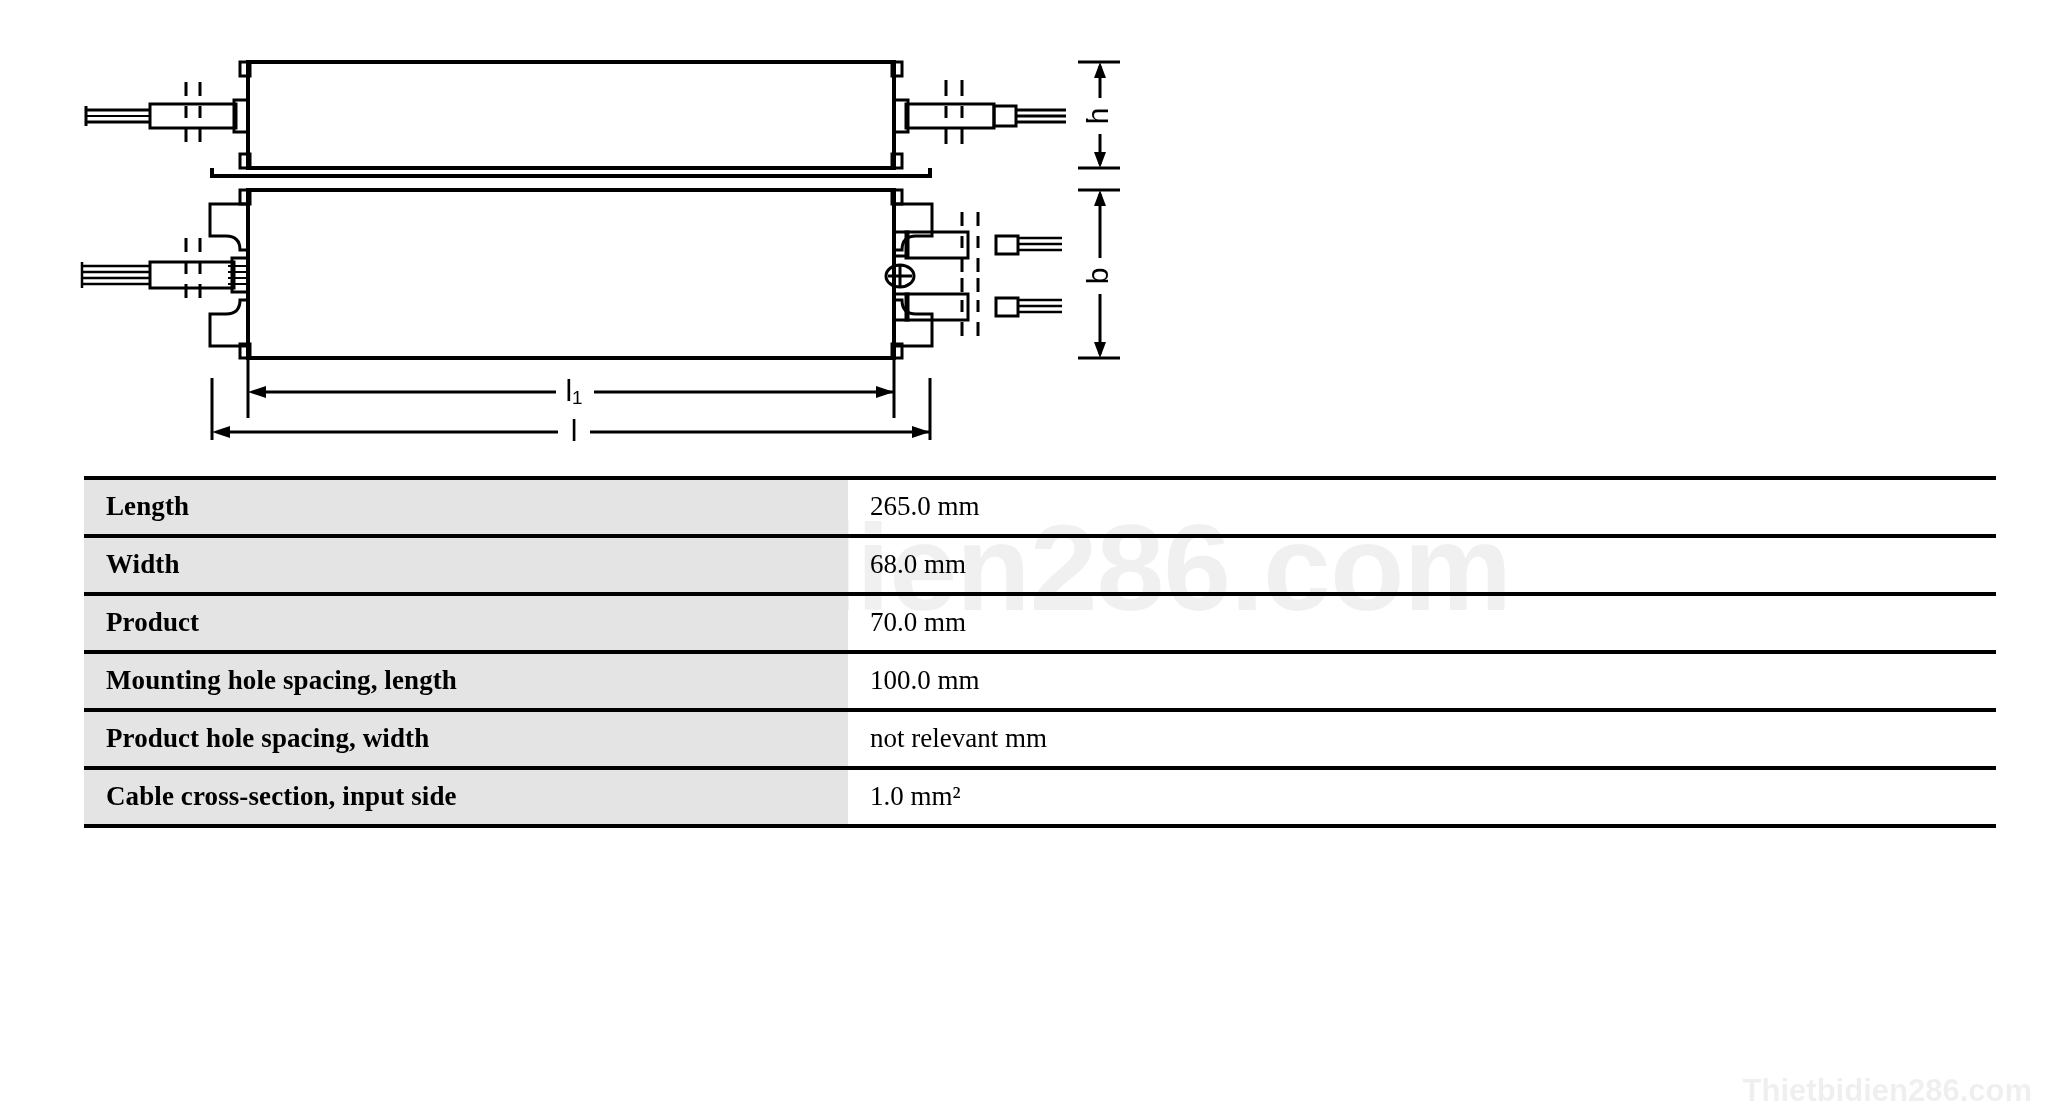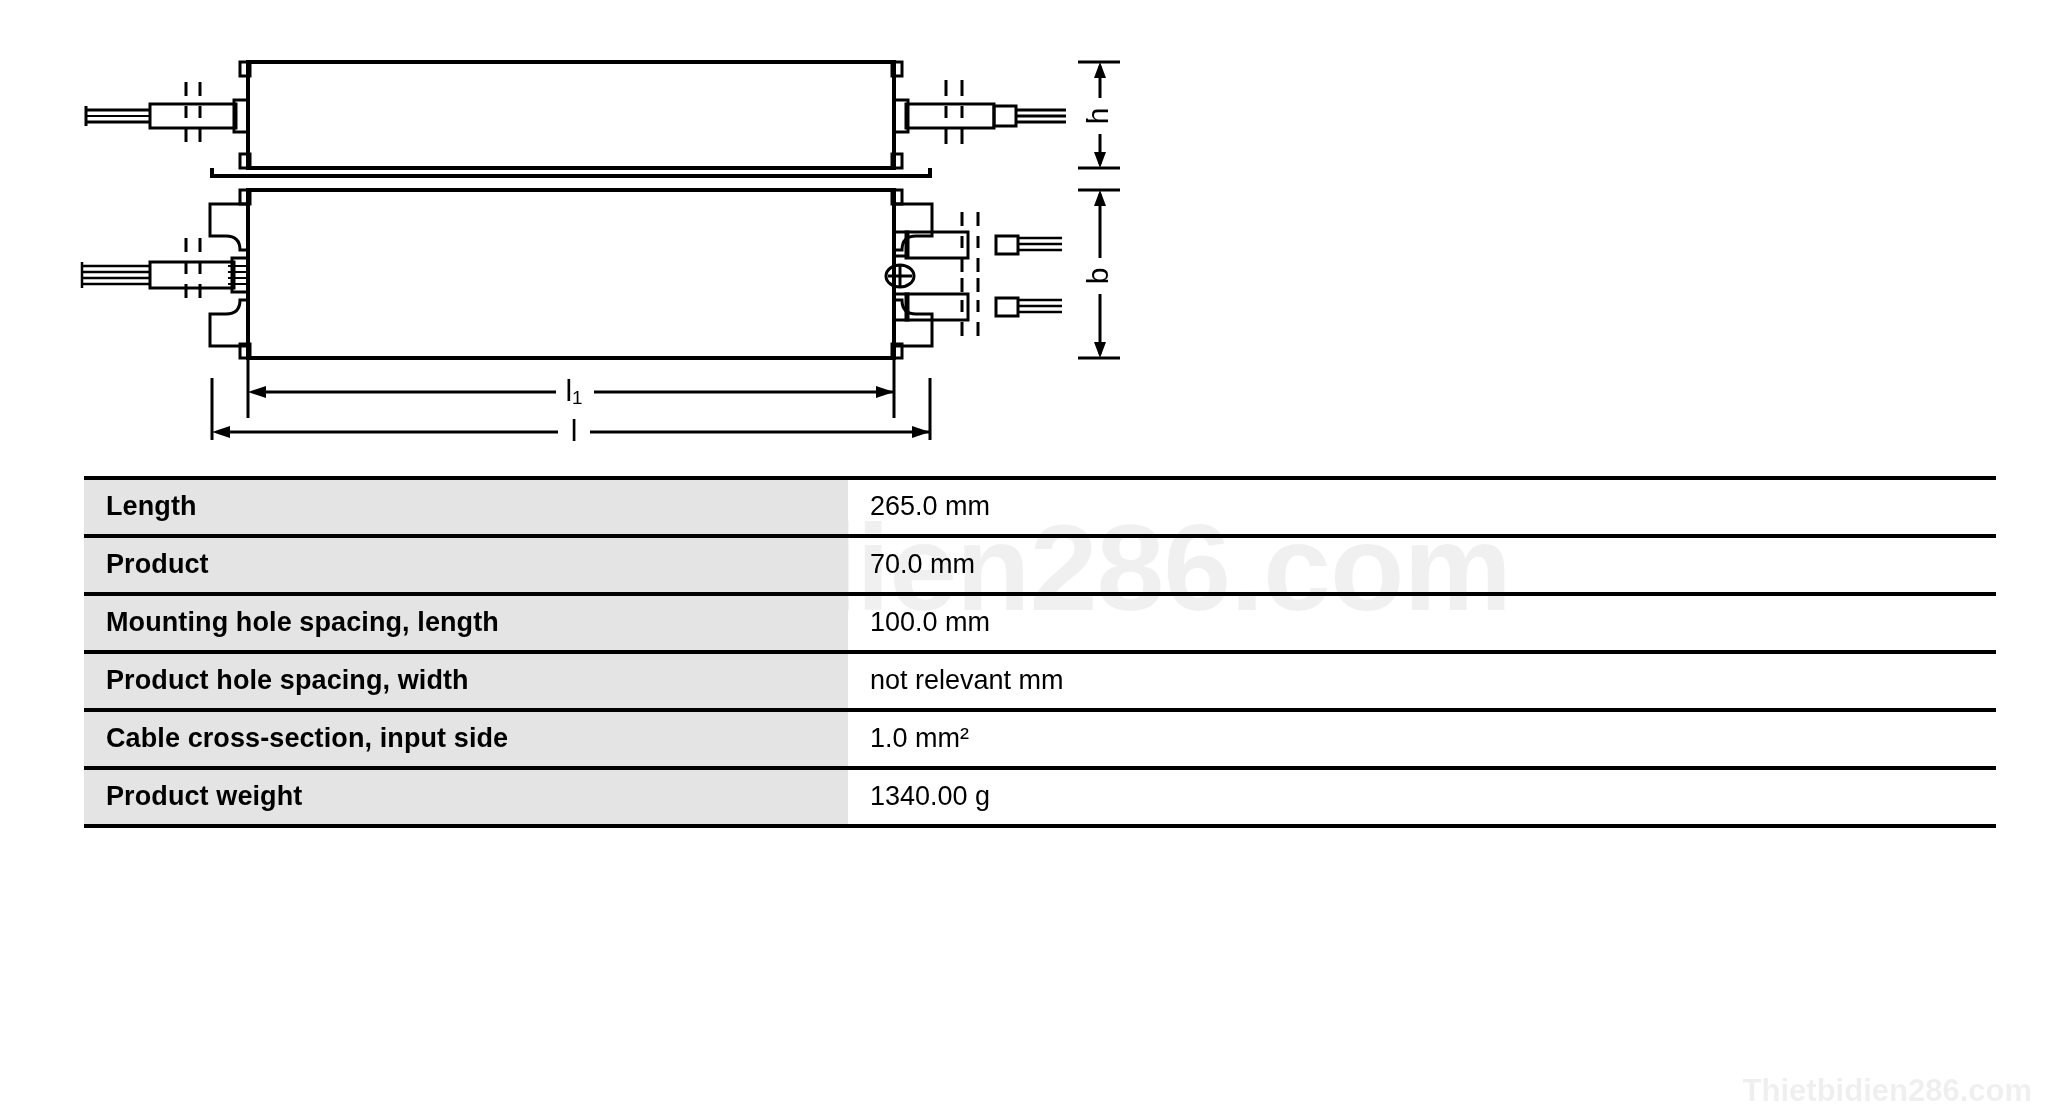--- a/index.html
+++ b/index.html
@@ -79,20 +79,21 @@
   table.spec-table tr {
     height: 58px;
   }
   table.spec-table td {
     padding: 0 0 0 22px;
     vertical-align: middle;
     border-bottom: 4px solid #000000;
     font-size: 27px;
     line-height: 1.1;
     background-clip: padding-box;
+    font-family: Liberation Serif, serif;
   }
   table.spec-table tr:first-child td {
     border-top: 4px solid #000000;
   }
   td.spec-label {
     width: 742px;
     background-color: #e4e4e4;
     font-weight: bold;
     letter-spacing: 0.1px;
   }
@@ -241,34 +242,34 @@
 
 <div id="spec-table-wrap">
   <table class="spec-table">
     <tbody id="spec-table-body">
 
     <tr>
           <td class="spec-label">Length</td>
           <td class="spec-value">265.0 mm</td>
         </tr>
         <tr>
+          <td class="spec-label">Width</td>
+          <td class="spec-value">68.0 mm</td>
+        </tr>
+        <tr>
           <td class="spec-label">Product</td>
           <td class="spec-value">70.0 mm</td>
         </tr>
         <tr>
           <td class="spec-label">Mounting hole spacing, length</td>
           <td class="spec-value">100.0 mm</td>
         </tr>
         <tr>
           <td class="spec-label">Product hole spacing, width</td>
           <td class="spec-value">not relevant mm</td>
         </tr>
         <tr>
           <td class="spec-label">Cable cross-section, input side</td>
           <td class="spec-value">1.0 mm²</td>
-        </tr>
-        <tr>
-          <td class="spec-label">Product weight</td>
-          <td class="spec-value">1340.00 g</td>
         </tr>
       </tbody>
   </table>
 </div>
 
 </body></html>

